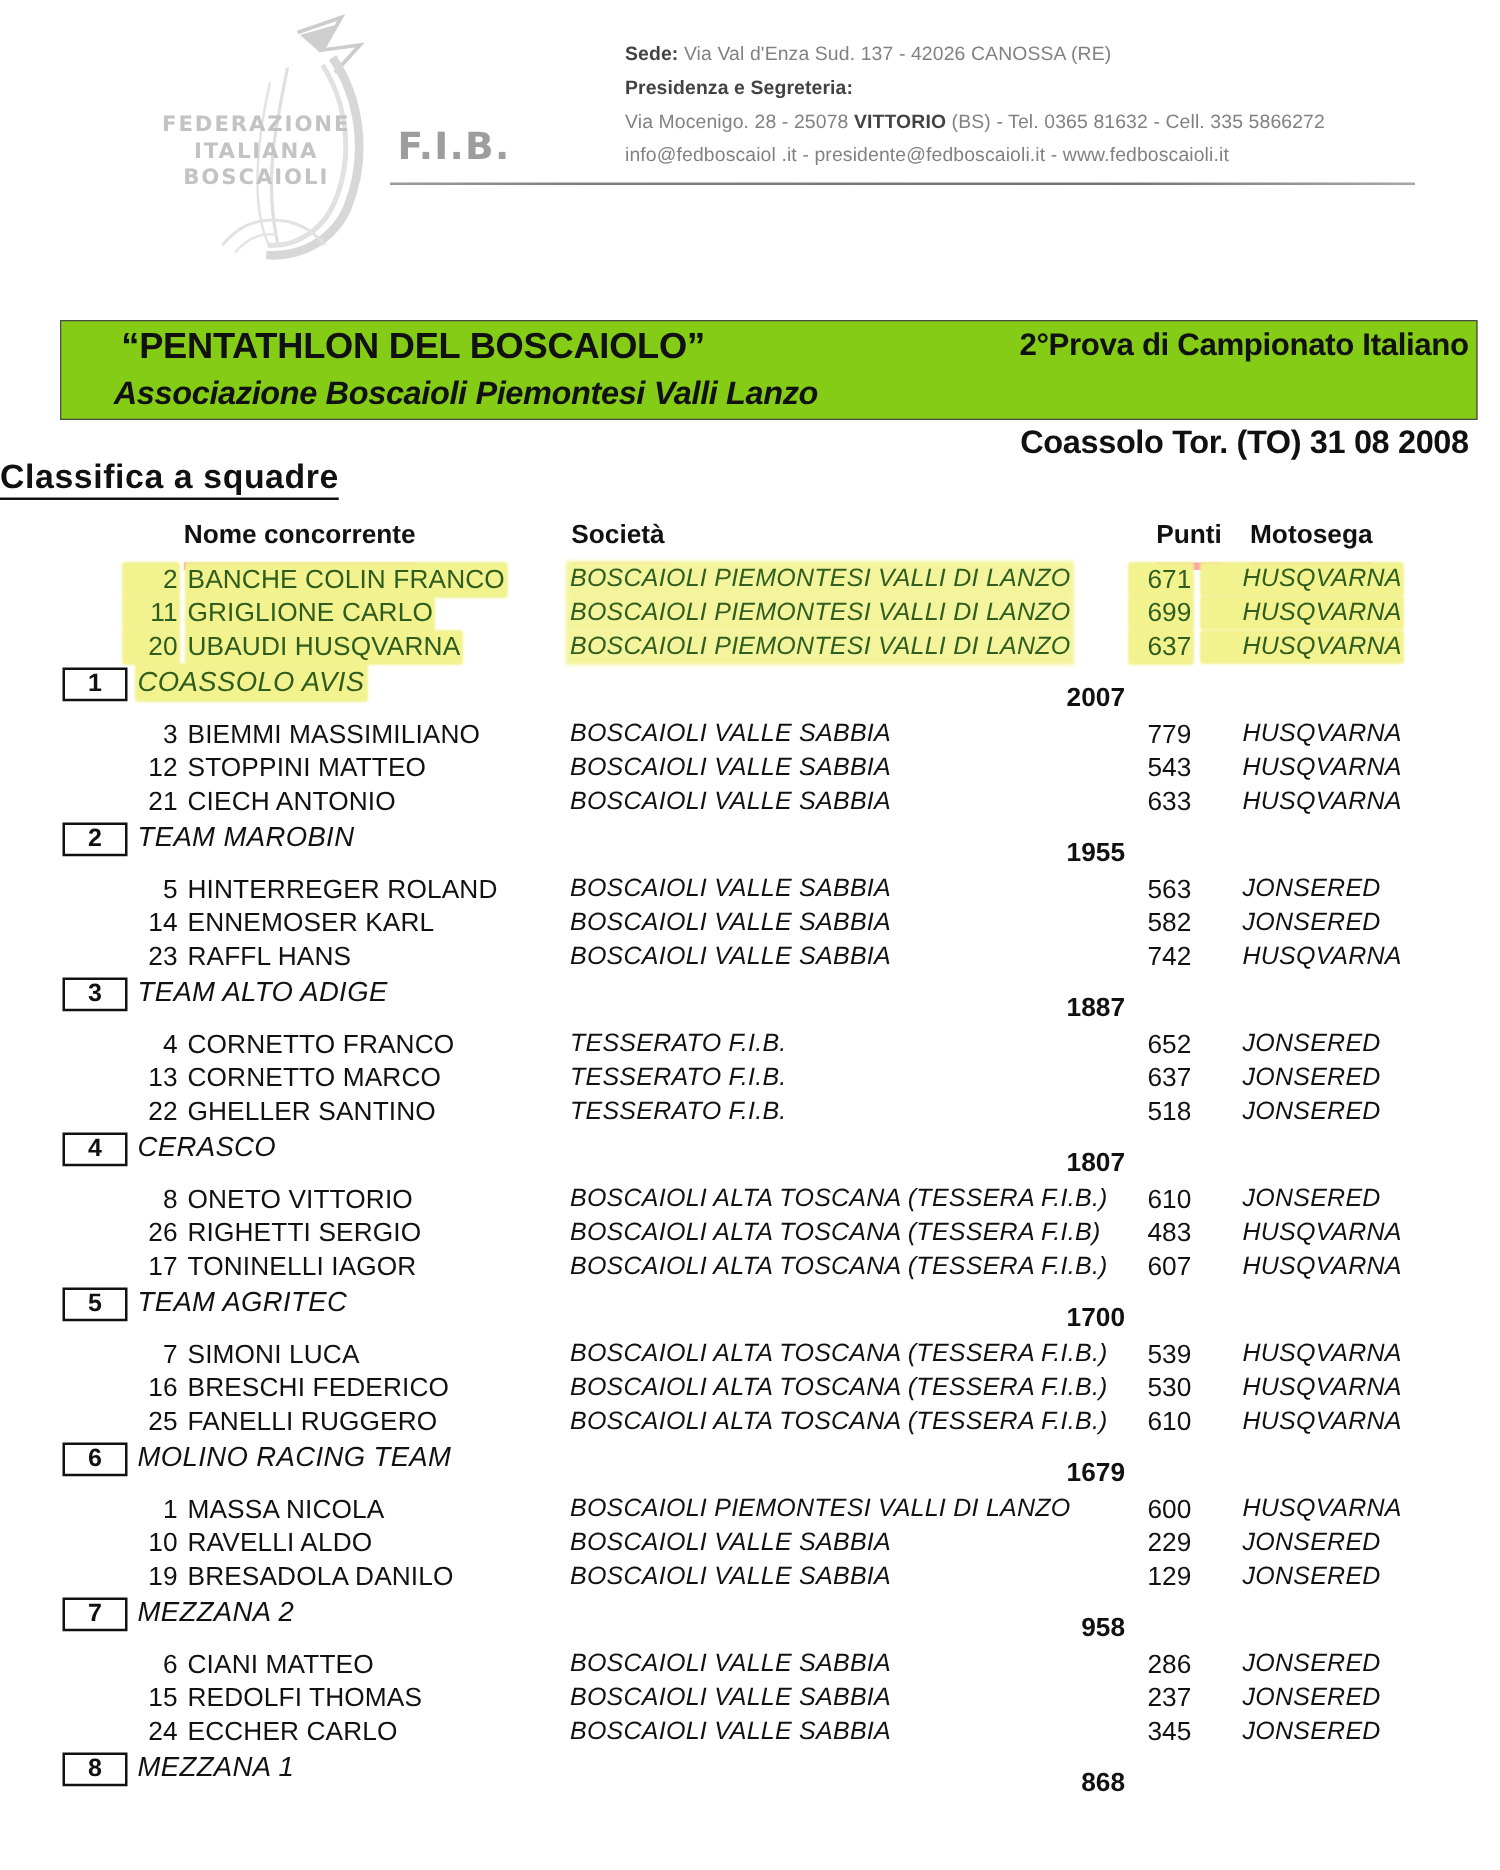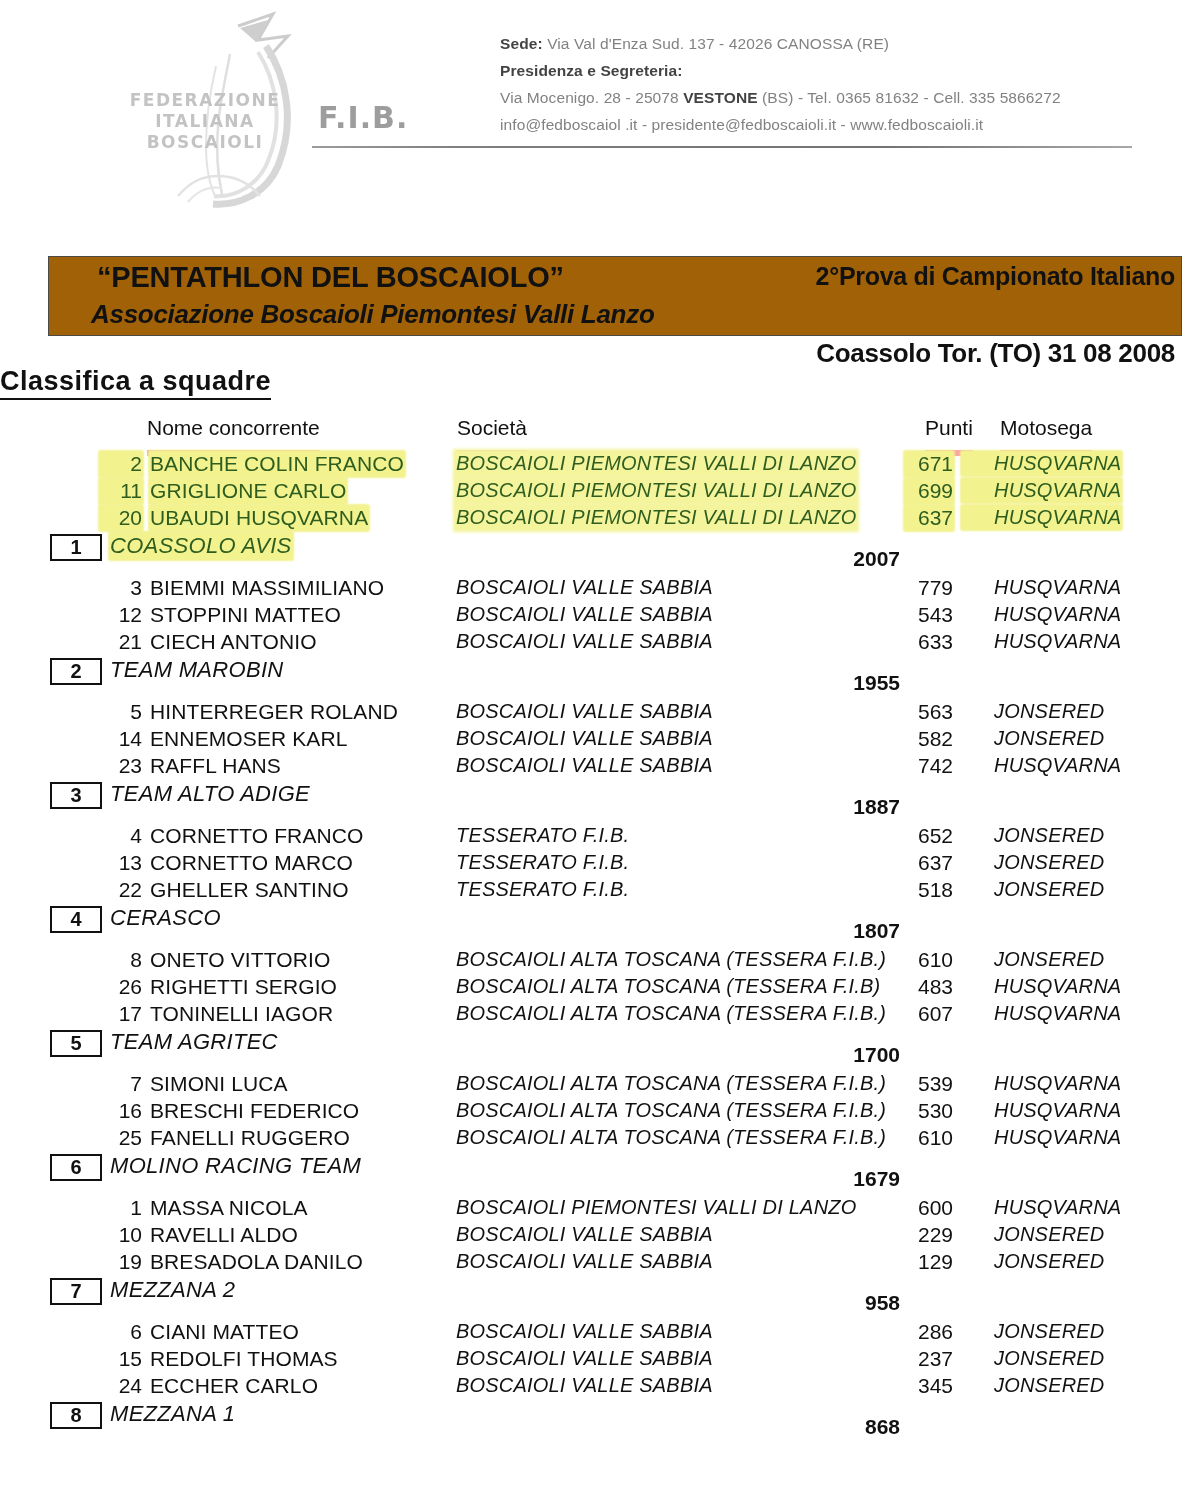--- a/index.html
+++ b/index.html
@@ -77,21 +77,21 @@
     opacity: 0.75;
   }
 
   
   #title-box {
     position: absolute;
     left: 48px; top: 256px;
     width: 1134px; height: 80px;
     border: 1.5px solid #4a4a4a;
     box-sizing: border-box;
-    background: #a16207;
+    background: #84cc16;
   }
   #title-row-1 {
     position: absolute;
     left: 0; top: 4px; width: 100%;
     height: 38px;
   }
   #title-row-2 {
     position: absolute;
     left: 0; top: 42px; width: 100%;
     height: 36px;
@@ -151,21 +151,21 @@
     position: absolute;
     left: 0; top: 416px;
     width: 1200px; height: 26px;
   }
   .colh {
     position: absolute;
     font-size: 21px;
     font-weight: 400;
     white-space: nowrap;
   }
-  .colh span { border-bottom: 6px solid #fca5a5; padding-bottom: 11px; }
+  .colh span { border-bottom: 6px solid #fca5a5; padding-bottom: 11px; font-weight: bold; }
   #colh-nome { left: 147px; }
   #colh-soc  { left: 457px; }
   #colh-pun  { left: 925px; }
   #colh-mot  { left: 1000px; }
 
   
   #teams {
     position: absolute;
     left: 0; top: 452px;
     width: 1200px;
@@ -294,21 +294,21 @@
 
   <div id="contact-block">
     <div class="ln">
       <b>Sede:</b>
       <span class="lite">Via Val d'Enza Sud. 137 - 42026 CANOSSA (RE)</span>
     </div>
     <div class="ln">
       <b>Presidenza e Segreteria:</b>
     </div>
     <div class="ln">
-      <span class="lite">Via Mocenigo. 28 - 25078 </span><b>VESTONE</b><span class="lite"> (BS) - Tel. 0365 81632 - Cell. 335 5866272</span>
+      <span class="lite">Via Mocenigo. 28 - 25078 </span><b>VITTORIO</b><span class="lite"> (BS) - Tel. 0365 81632 - Cell. 335 5866272</span>
     </div>
     <div class="ln lite">info@fedboscaiol .it - presidente@fedboscaioli.it - www.fedboscaioli.it</div>
   </div>
 
   <div id="header-rule"></div>
 </div>
 
 <div id="title-box">
   <div id="title-row-1">
     <div class="t-main">“PENTATHLON  DEL BOSCAIOLO”</div>

